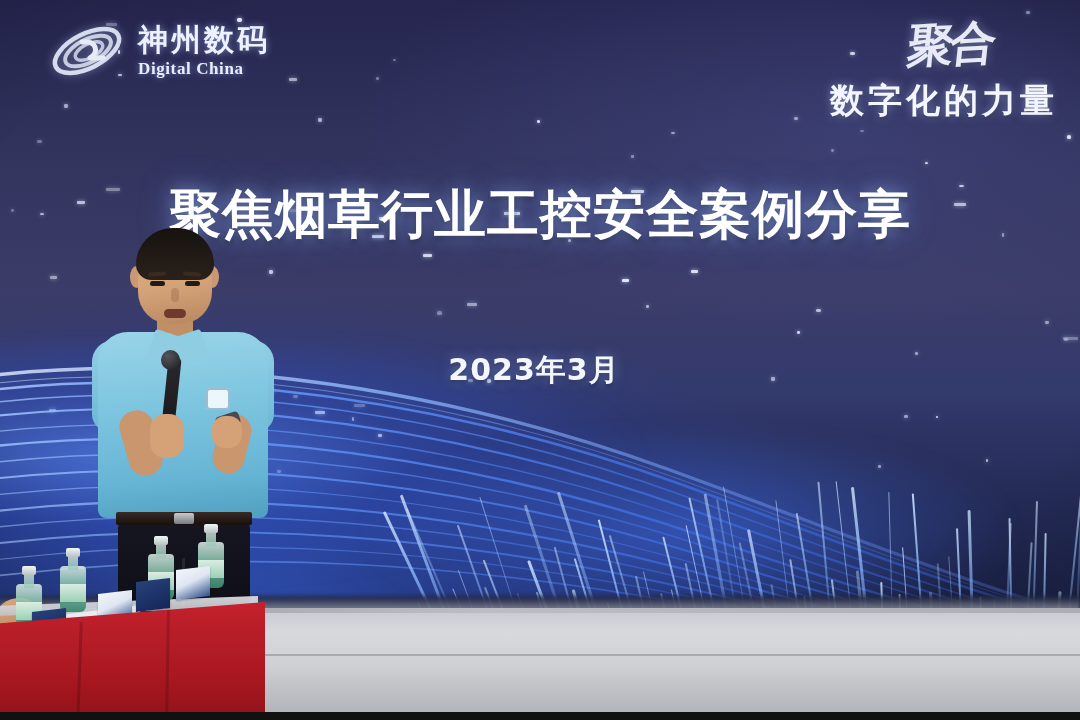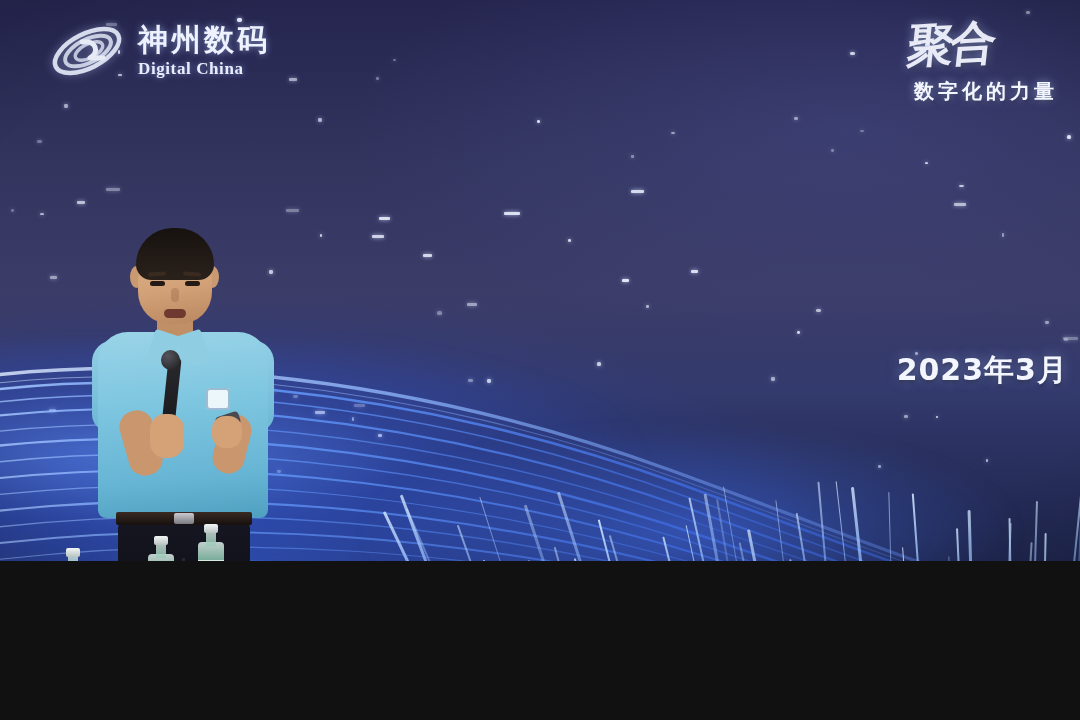--- a/index.html
+++ b/index.html
@@ -1,20 +1,20 @@
 <!DOCTYPE html>
 <html><head>
 <meta charset="utf-8">
 <style>
   html,body{margin:0;padding:0;background:#111;}
   body{font-family:"Liberation Sans","DejaVu Sans",sans-serif;}
 
   #stage{
     position:relative;
-    width:1080px;height:561px;
+    width:1080px;height:712px;
     overflow:hidden;
     background:#e5e5e5;
   }
 
   
   .screen{
     position:absolute; left:0; top:0; width:1080px; height:648px;
     background:
       radial-gradient(ellipse 900px 420px at 22% 92%, rgba(60,110,255,.55) 0%, rgba(40,70,190,.22) 45%, rgba(0,0,0,0) 72%),
       radial-gradient(ellipse 700px 300px at 78% 20%, rgba(78,84,150,.35) 0%, rgba(0,0,0,0) 70%),
@@ -94,35 +94,35 @@
     font-family:"DejaVu Serif","Liberation Serif",serif;
     letter-spacing:-4px;
     transform:skewX(-9deg) rotate(-3deg);
     display:inline-block;
     margin-right:66px;
     text-shadow:0 0 10px rgba(185,205,255,.55), 2px 2px 5px rgba(0,0,0,.45);
     opacity:.95;
   }
   .slogan-sub{
     margin-top:2px;
-    font-size:20px;font-weight:700;color:#f4f6ff;letter-spacing:4px;
+    font-size:34px;font-weight:700;color:#f4f6ff;letter-spacing:4px;
     font-family:Liberation Mono, monospace;
     text-shadow:0 0 9px rgba(180,200,255,.6), 1px 2px 4px rgba(0,0,0,.4);
   }
 
   
   .slide-title{
     position:absolute;left:0;right:0;top:180px;text-align:center;
     font-family:"DejaVu Sans","Liberation Sans",sans-serif;
     font-size:52px;font-weight:700;color:#ffffff;letter-spacing:1px;
     text-shadow:0 0 16px rgba(160,190,255,.55), 0 0 34px rgba(110,150,255,.35), 0 3px 6px rgba(0,0,0,.5);
     white-space:nowrap;
   }
   .slide-date{
-    position:absolute;left:0;right:12px;top:350px;text-align:right;
+    position:absolute;left:0;right:12px;top:350px;text-align:center;
     font-family:"DejaVu Sans","Liberation Sans",sans-serif;
     font-size:30px;font-weight:700;color:#f3f6ff;letter-spacing:1px;
     text-shadow:0 0 12px rgba(170,195,255,.5), 0 2px 5px rgba(0,0,0,.5);
   }
   .slide-company{
     position:absolute;left:0;right:0;top:455px;text-align:center;
     font-family:"DejaVu Sans","Liberation Sans",sans-serif;
     font-size:34px;font-weight:700;color:#ffffff;letter-spacing:2px;
     text-shadow:0 0 14px rgba(170,200,255,.6), 0 2px 6px rgba(0,0,0,.5);
   }
@@ -422,20 +422,21 @@
         <div class="logo-cn">神州数码</div>
         <div class="logo-en">Digital China</div>
       </div>
     </div>
 
     <div class="slogan">
       <div class="slogan-main">聚合</div>
       <div class="slogan-sub">数字化的力量</div>
     </div>
 
+    <div class="slide-title">聚焦烟草行业工控安全案例分享</div>
     <div class="slide-date">2023年3月</div>
 
   </div>
 
   <div class="screen-lip"></div>
 
   <div class="floor">
     <div class="floor-edge"></div>
     <div class="floor-seam"></div>
   </div>

